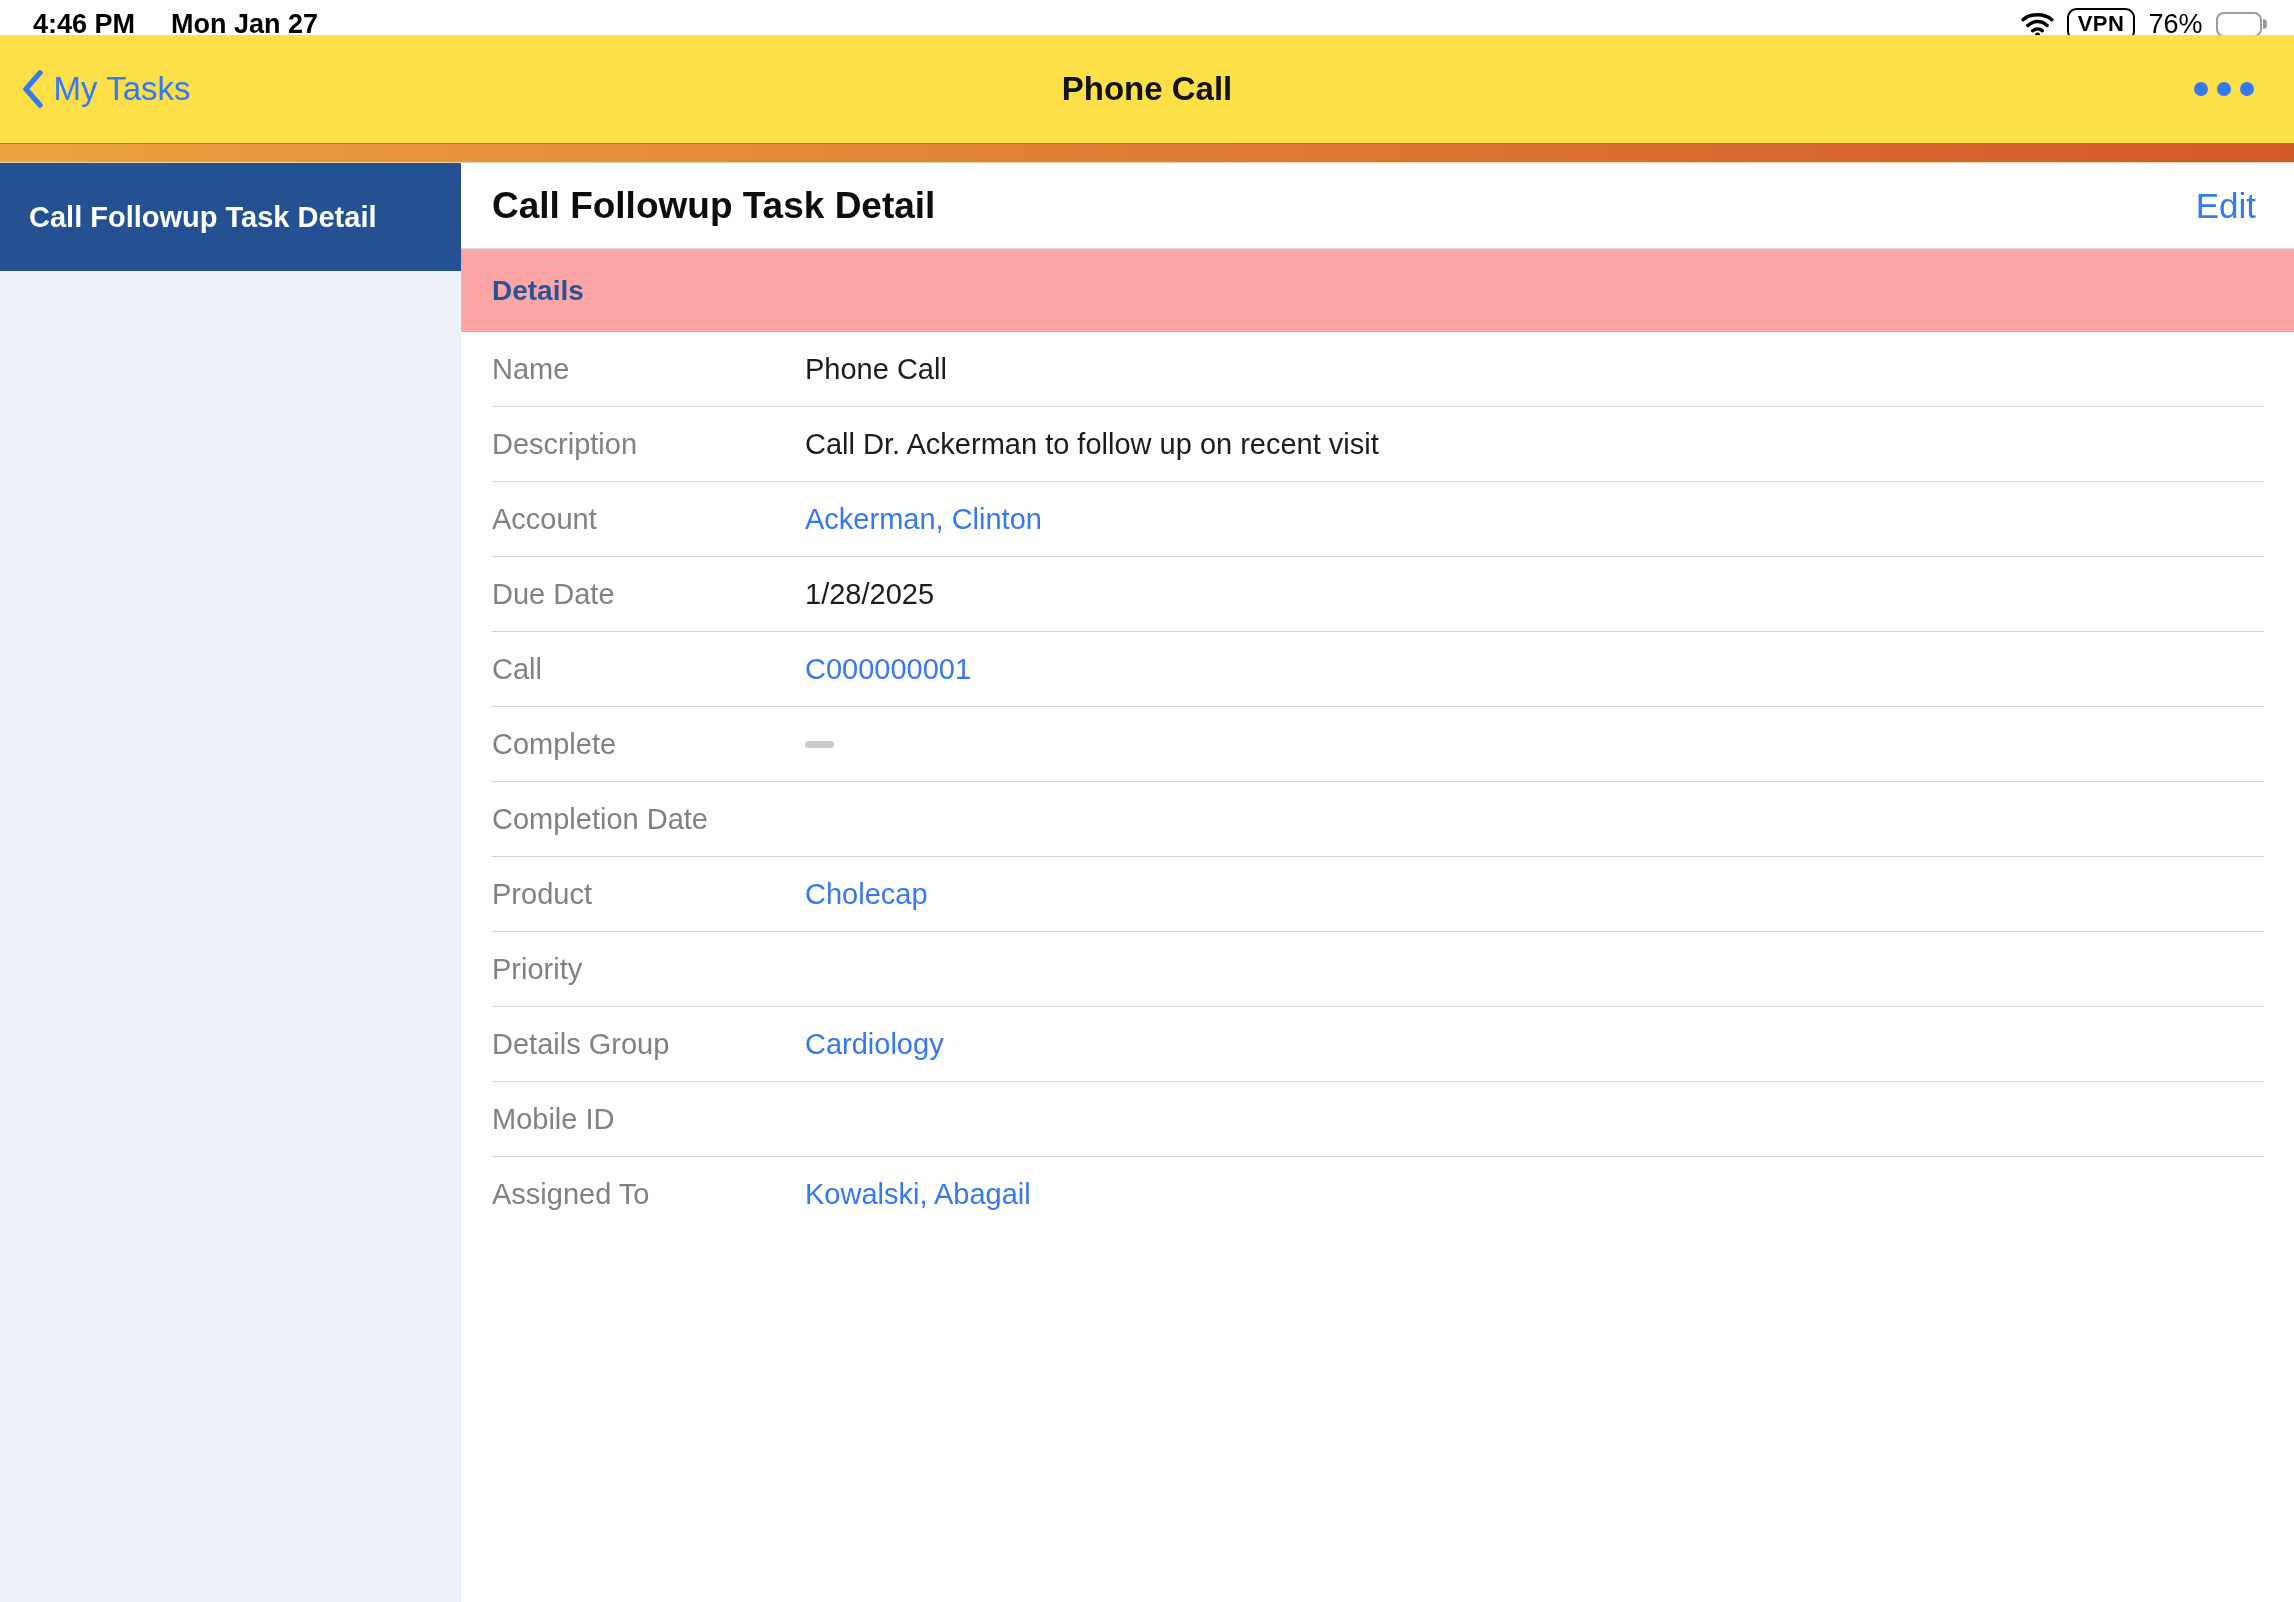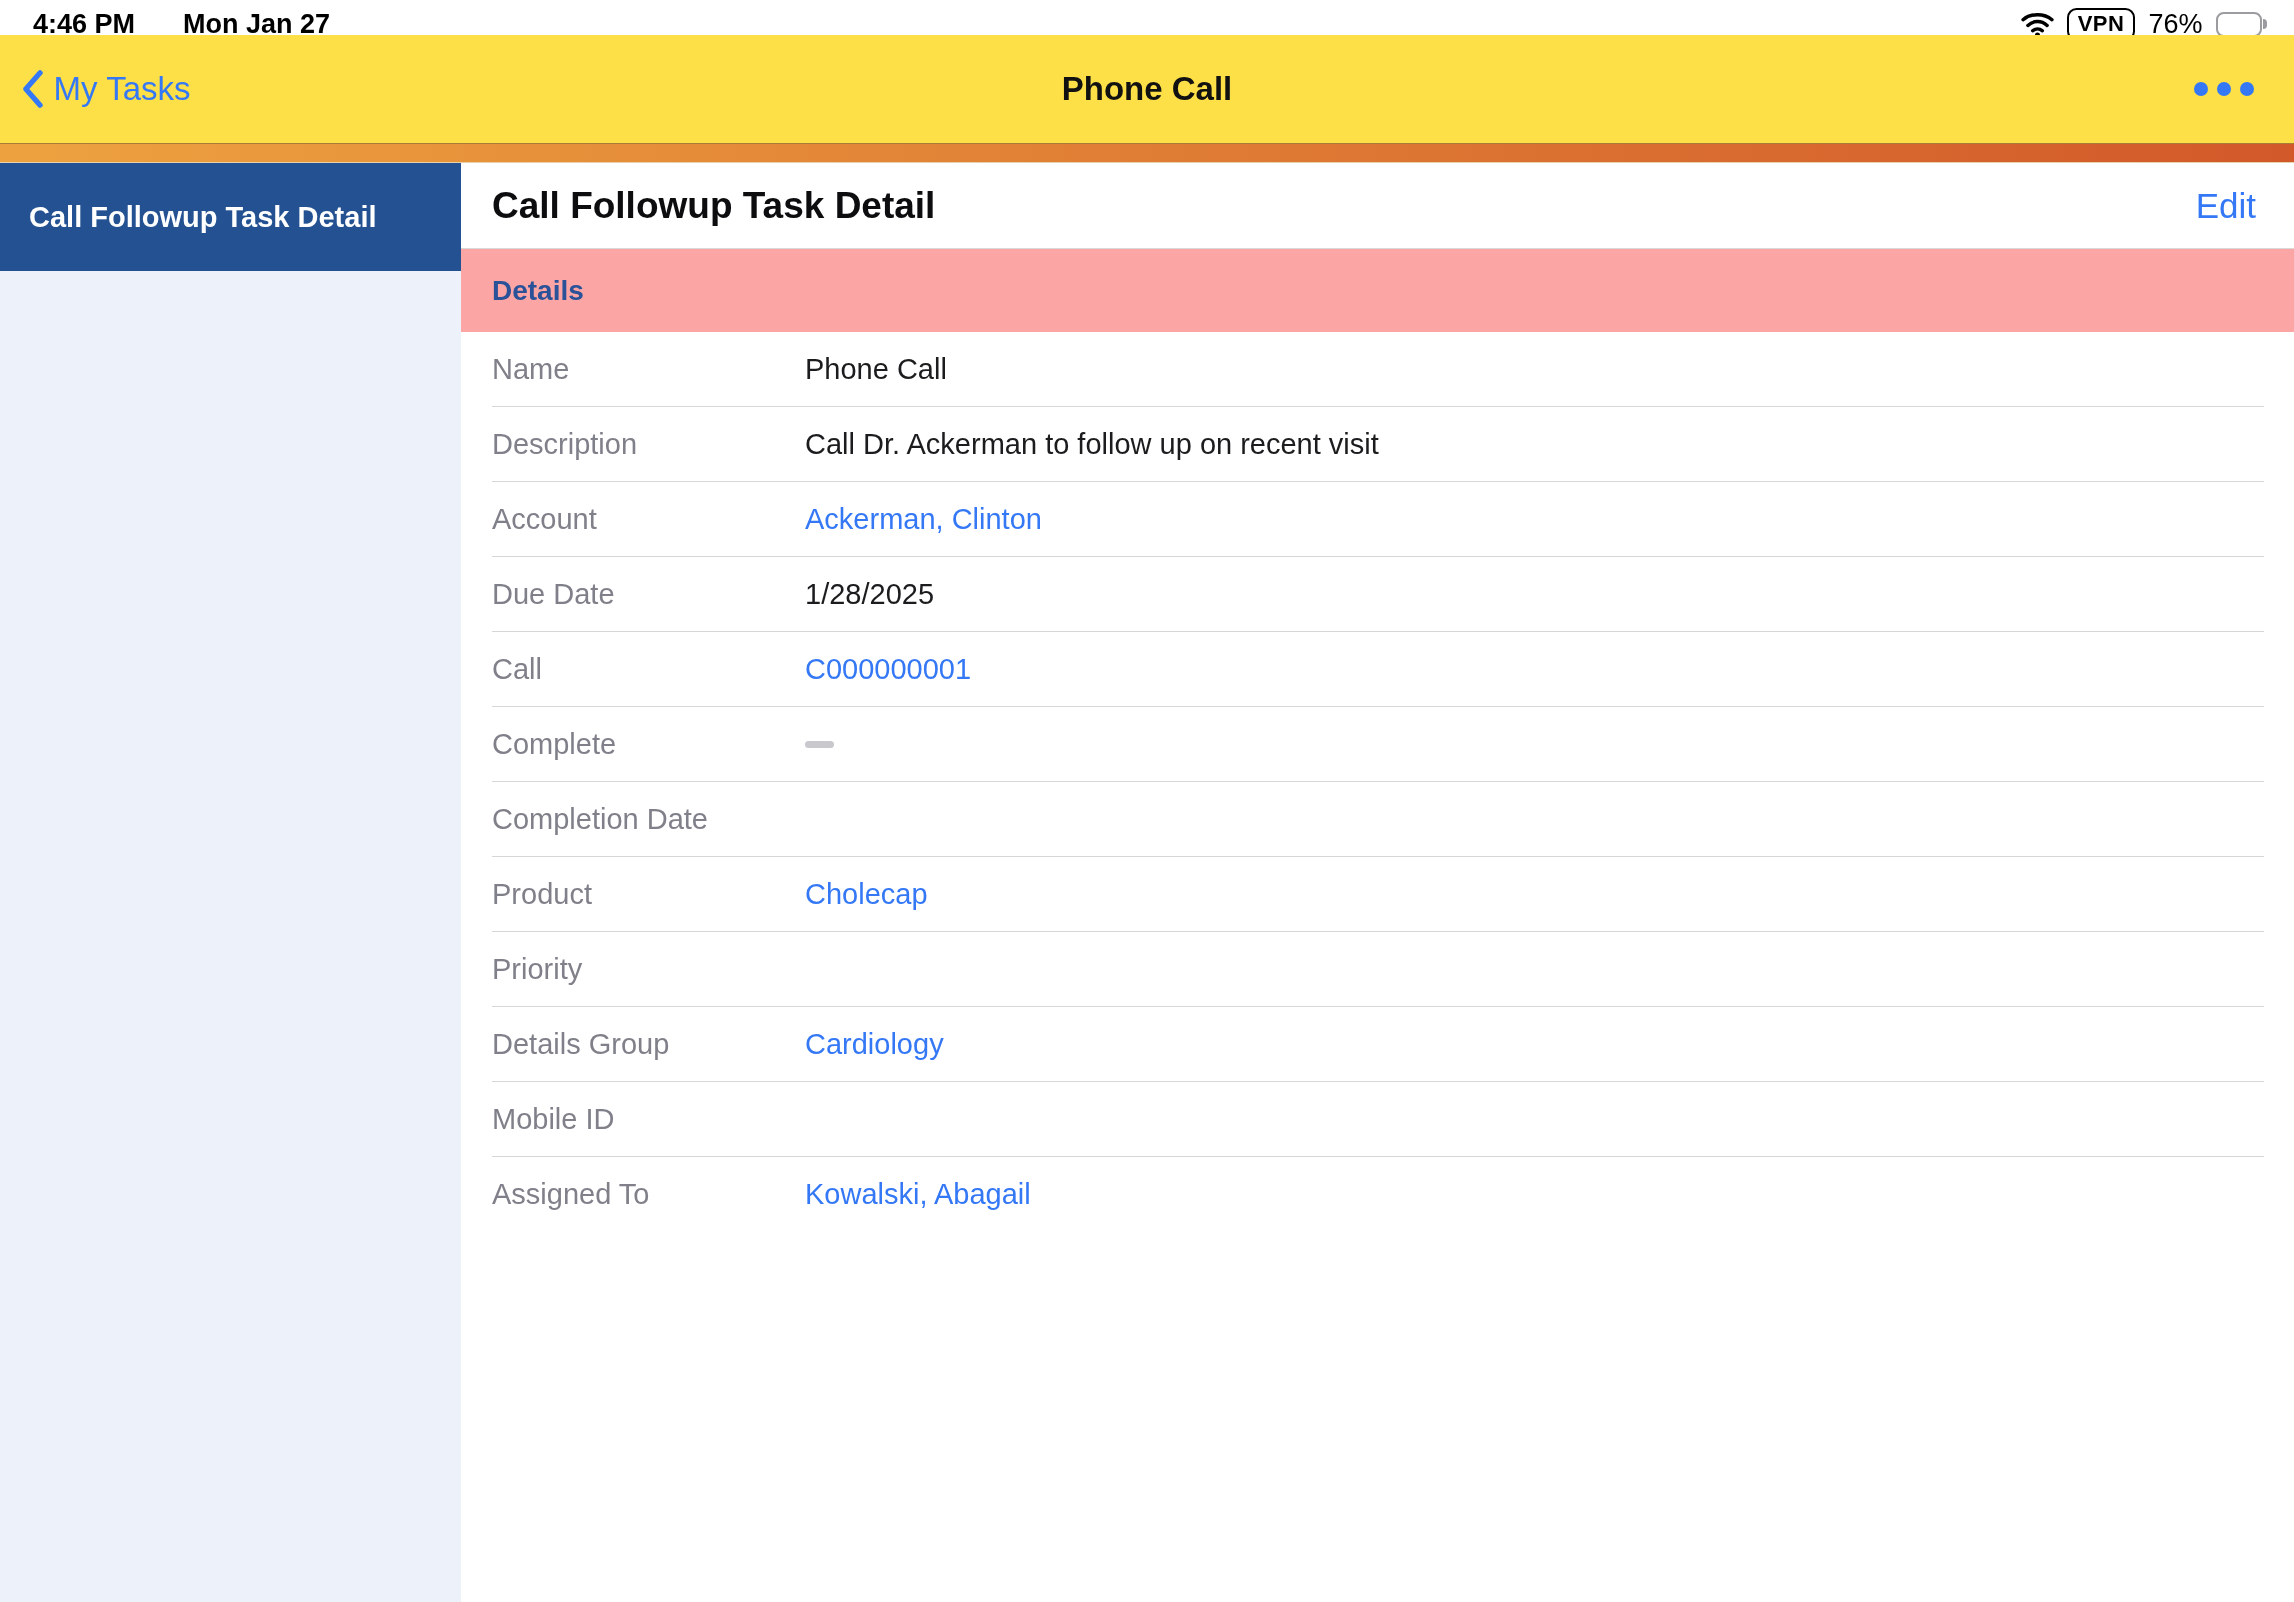--- a/index.html
+++ b/index.html
@@ -3,21 +3,21 @@
 <meta charset="utf-8">
 <style>
   * { margin:0; padding:0; box-sizing:border-box; }
   html,body { width:2294px; height:1602px; overflow:hidden; background:#fff;
               font-family:"Liberation Sans", sans-serif; color:#1c1c1e; }
   .page { width:2294px; height:1602px; display:flex; flex-direction:column; }
 
   
   .status-bar { height:35px; display:flex; justify-content:space-between;
                 align-items:center; padding:13.4px 27px 0 33px; background:#fff; }
-  .sb-left { display:flex; gap:48px; font-size:27px; font-weight:600; color:#000; }
+  .sb-left { display:flex; gap:36px; font-size:27px; font-weight:600; color:#000; }
   .sb-right { display:flex; align-items:center; gap:13.4px; }
   .wifi-svg { width:33px; height:25px; display:block; }
   .vpn { border:2.9px solid #000; border-radius:9.6px; padding:1px 8.6px 1.9px;
          font-size:22px; font-weight:700; color:#000; letter-spacing:0.5px; }
   .batt-pct { font-size:27px; font-weight:500; color:#000;text-align:center; }
   .battery { display:flex; align-items:center; }
   .batt-body { width:46px; height:25px; border:2.4px solid #9b9ba0; border-radius:7.7px;
                padding:2.9px; }
   .batt-fill { height:100%; width:76%; background:#000; border-radius:3.4px; }
   .batt-nub { width:3.8px; height:9.6px; background:#9b9ba0; border-radius:0 3.8px 3.8px 0; margin-left:1.4px; }

